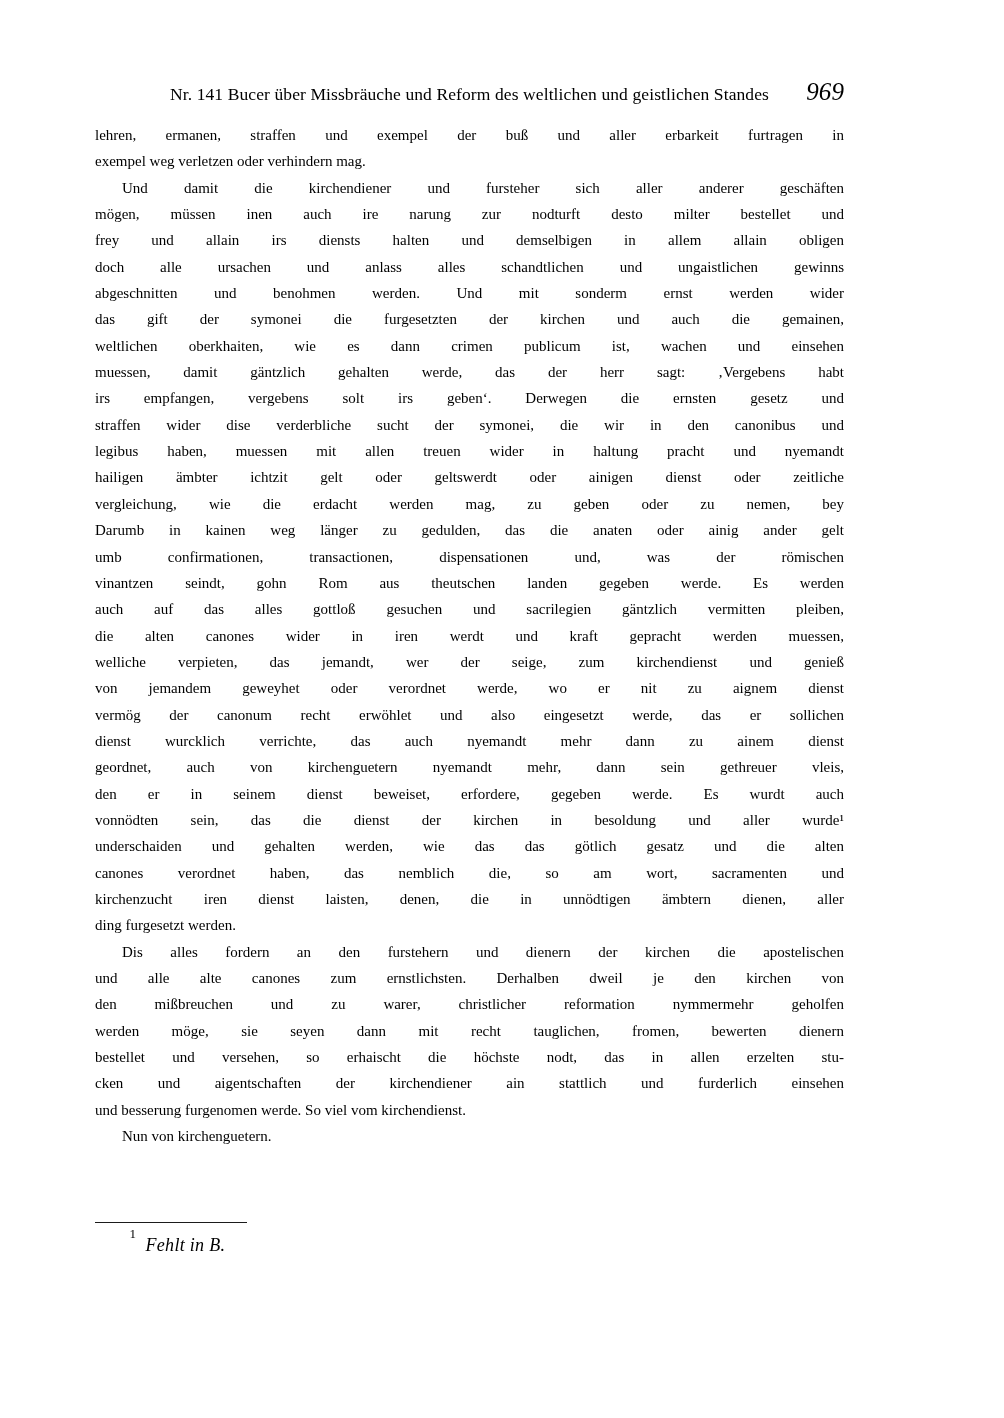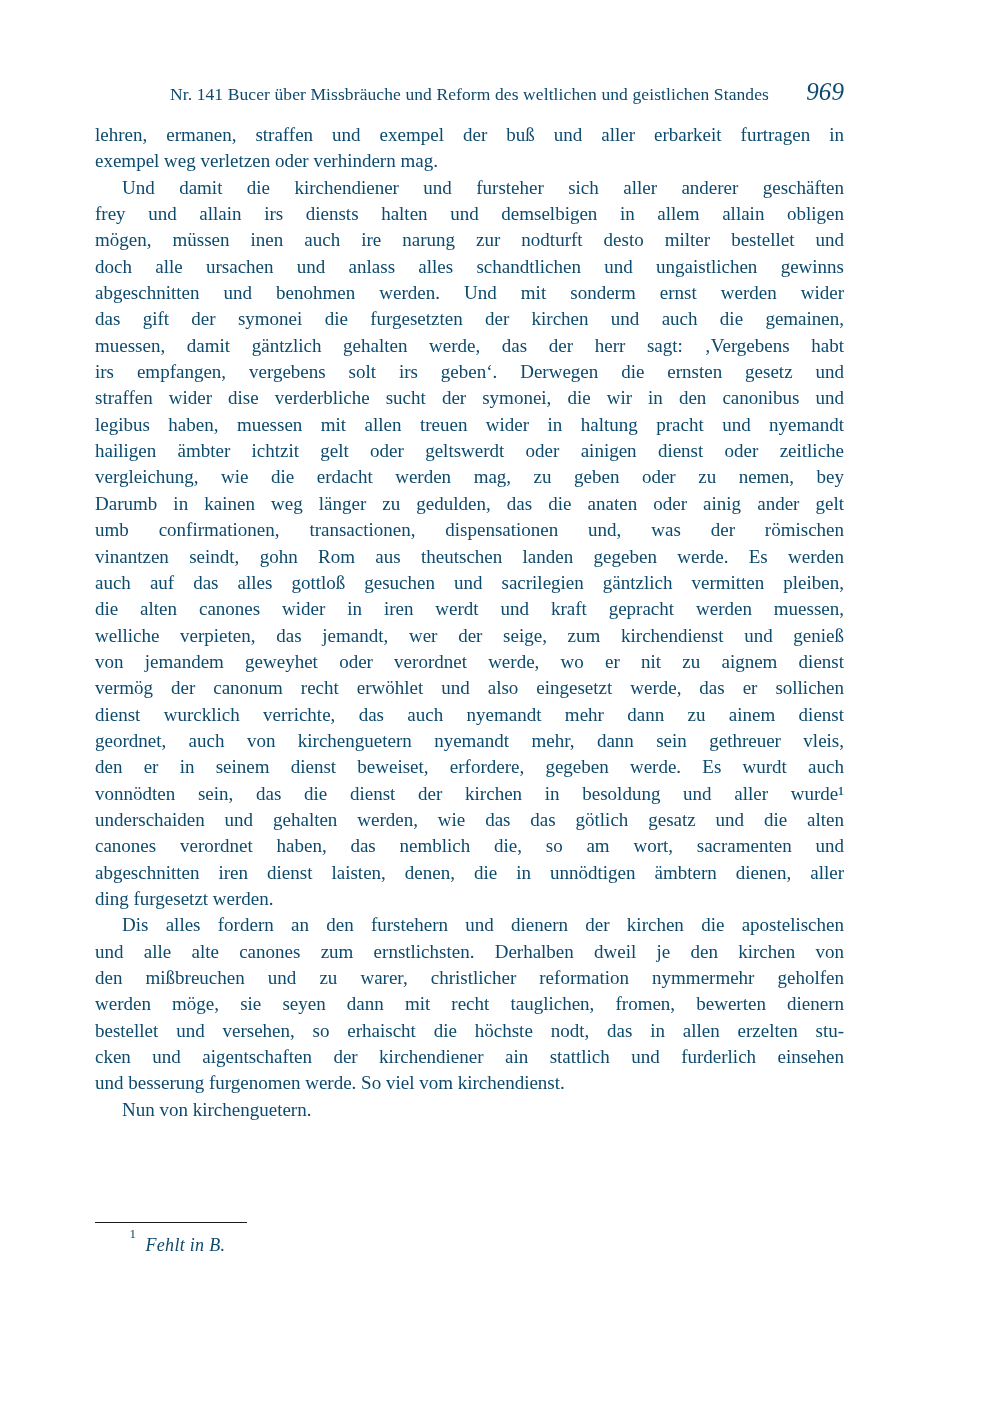--- a/index.html
+++ b/index.html
@@ -1,21 +1,21 @@
 <!DOCTYPE html>
 <html><head>
 <meta charset="utf-8">
 <style>
   html, body { margin: 0; padding: 0; background: #ffffff; }
   .page {
     position: relative;
     width: 1004px;
     height: 1418px;
     background: #ffffff;
-    color: #0c4a6e;
+    color: #000000;
     font-family: "Liberation Serif", "DejaVu Serif", serif;
     overflow: hidden;
   }
   .running-head {
     position: absolute;
     left: 95px;
     top: 84px;
     width: 749px;
     text-align: center;
     font-size: 17.5px;
@@ -29,21 +29,21 @@
     top: -5px;
     font-size: 25px;
     line-height: 25px;
     font-style: italic;
   }
   .body-text {
     position: absolute;
     left: 95px;
     top: 122px;
     width: 749px;
-    font-size: 19px;
+    font-size: 15px;
     line-height: 26.35px;
   }
   .para { margin: 0; }
   .line {
     text-align: justify;
     text-align-last: justify;
     text-justify: inter-word;
   }
   .line.last { text-align-last: left; }
   .line.indent { text-indent: 27px; }
@@ -82,46 +82,47 @@
     <span class="rh-page">969</span>
   </div>
 
   <div class="body-text">
       <div class="para">
         <div class="line">lehren, ermanen, straffen und exempel der buß und aller erbarkeit furtragen in</div>
         <div class="line last">exempel weg verletzen oder verhindern mag.</div>
       </div>
       <div class="para">
         <div class="line indent">Und damit die kirchendiener und fursteher sich aller anderer geschäften</div>
+        <div class="line">mögen, müssen inen auch ire narung zur nodturft desto milter bestellet und</div>
         <div class="line">frey und allain irs diensts halten und demselbigen in allem allain obligen</div>
-        <div class="line">mögen, müssen inen auch ire narung zur nodturft desto milter bestellet und</div>
         <div class="line">doch alle ursachen und anlass alles schandtlichen und ungaistlichen gewinns</div>
         <div class="line">abgeschnitten und benohmen werden. Und mit sonderm ernst werden wider</div>
         <div class="line">das gift der symonei die furgesetzten der kirchen und auch die gemainen,</div>
+        <div class="line">weltlichen oberkhaiten, wie es dann crimen publicum ist, wachen und einsehen</div>
         <div class="line">muessen, damit gäntzlich gehalten werde, das der herr sagt: ‚Vergebens habt</div>
         <div class="line">irs empfangen, vergebens solt irs geben‘. Derwegen die ernsten gesetz und</div>
         <div class="line">straffen wider dise verderbliche sucht der symonei, die wir in den canonibus und</div>
         <div class="line">legibus haben, muessen mit allen treuen wider in haltung pracht und nyemandt</div>
         <div class="line">hailigen ämbter ichtzit gelt oder geltswerdt oder ainigen dienst oder zeitliche</div>
         <div class="line">vergleichung, wie die erdacht werden mag, zu geben oder zu nemen, bey</div>
         <div class="line">Darumb in kainen weg länger zu gedulden, das die anaten oder ainig ander gelt</div>
         <div class="line">umb confirmationen, transactionen, dispensationen und, was der römischen</div>
         <div class="line">vinantzen seindt, gohn Rom aus theutschen landen gegeben werde. Es werden</div>
         <div class="line">auch auf das alles gottloß gesuchen und sacrilegien gäntzlich vermitten pleiben,</div>
         <div class="line">die alten canones wider in iren werdt und kraft gepracht werden muessen,</div>
         <div class="line">welliche verpieten, das jemandt, wer der seige, zum kirchendienst und genieß</div>
         <div class="line">von jemandem geweyhet oder verordnet werde, wo er nit zu aignem dienst</div>
         <div class="line">vermög der canonum recht erwöhlet und also eingesetzt werde, das er sollichen</div>
         <div class="line">dienst wurcklich verrichte, das auch nyemandt mehr dann zu ainem dienst</div>
         <div class="line">geordnet, auch von kirchenguetern nyemandt mehr, dann sein gethreuer vleis,</div>
         <div class="line">den er in seinem dienst beweiset, erfordere, gegeben werde. Es wurdt auch</div>
         <div class="line">vonnödten sein, das die dienst der kirchen in besoldung und aller wurde¹</div>
         <div class="line">underschaiden und gehalten werden, wie das das götlich gesatz und die alten</div>
         <div class="line">canones verordnet haben, das nemblich die, so am wort, sacramenten und</div>
-        <div class="line">abgeschnitten iren dienst laisten, denen, die in unnödtigen ämbtern dienen, aller</div>
+        <div class="line">kirchenzucht iren dienst laisten, denen, die in unnödtigen ämbtern dienen, aller</div>
         <div class="line last">ding furgesetzt werden.</div>
       </div>
       <div class="para">
         <div class="line indent">Dis alles fordern an den furstehern und dienern der kirchen die apostelischen</div>
         <div class="line">und alle alte canones zum ernstlichsten. Derhalben dweil je den kirchen von</div>
         <div class="line">den mißbreuchen und zu warer, christlicher reformation nymmermehr geholfen</div>
         <div class="line">werden möge, sie seyen dann mit recht tauglichen, fromen, bewerten dienern</div>
         <div class="line">bestellet und versehen, so erhaischt die höchste nodt, das in allen erzelten stu-</div>
         <div class="line">cken und aigentschaften der kirchendiener ain stattlich und furderlich einsehen</div>
         <div class="line last">und besserung furgenomen werde. So viel vom kirchendienst.</div>

